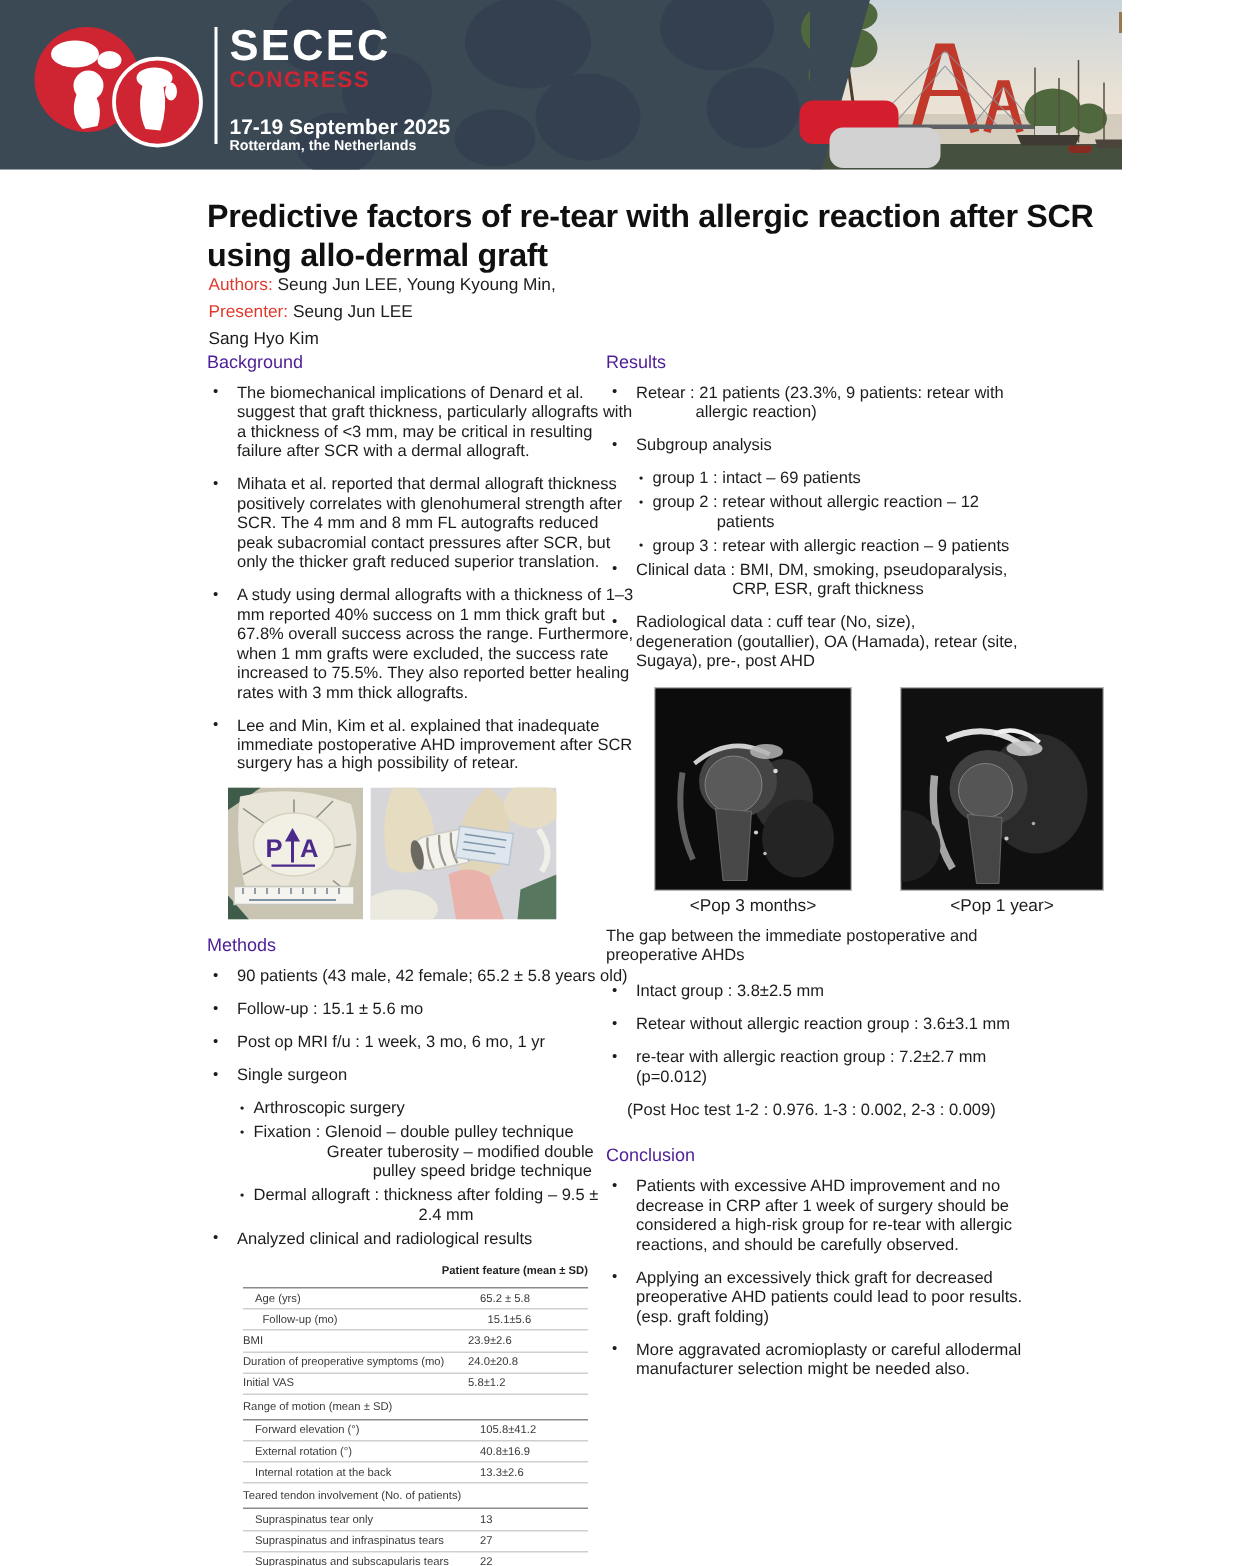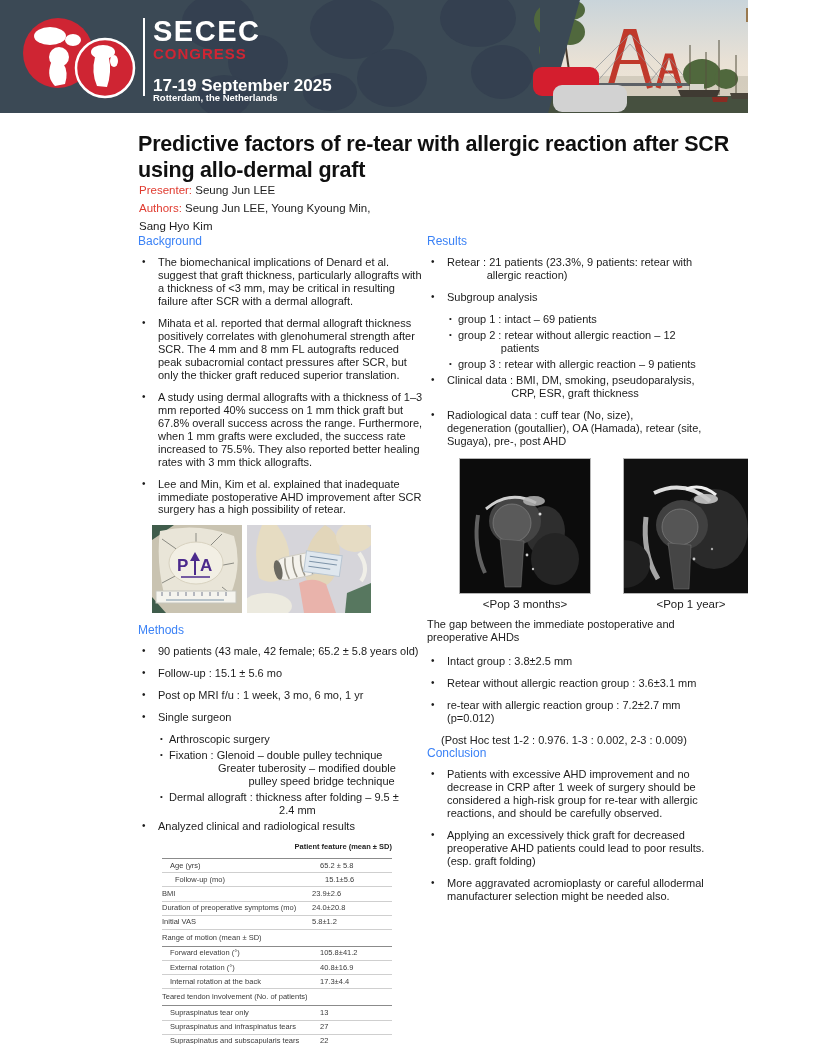--- a/index.html
+++ b/index.html
@@ -3,51 +3,51 @@
 <meta charset="utf-8">
 <style>
   html,body{margin:0;padding:0;background:#ffffff;}
   .page{position:relative;width:748px;height:1044px;background:#fff;overflow:hidden;
         font-family:"Liberation Sans",sans-serif;color:#222;}
   
   .banner{position:absolute;left:0;top:0;width:835px;height:113px;background:#3b4955;}
   .banner-art{position:absolute;left:0;top:0;}
   .h-secec{position:absolute;left:153px;top:15px;font-size:29px;font-weight:bold;color:#fff;letter-spacing:1.5px;}
   .h-congress{position:absolute;left:153px;top:45px;font-size:15px;font-weight:bold;color:#cf2533;letter-spacing:1px;}
-  .h-dates{position:absolute;left:153px;top:76px;font-size:17px;font-weight:bold;color:#fff;}
+  .h-dates{position:absolute;left:153px;top:76px;font-size:14px;font-weight:bold;color:#fff;}
   .h-loc{position:absolute;left:153px;top:92px;font-size:9.5px;font-weight:bold;color:#fff;}
   .h-divider{position:absolute;left:143px;top:18px;width:2px;height:78px;background:#fff;}
   .pill{position:absolute;border-radius:9px;}
   .pill-red{left:533px;top:67px;width:66px;height:29px;background:#d41e2e;}
   .pill-gray{left:553px;top:85px;width:74px;height:27px;background:#d2d2d2;}
   
   .title{position:absolute;left:138px;top:132px;width:595px;margin:0;font-size:21.5px;
          line-height:1.2;font-weight:bold;color:#101010;letter-spacing:-0.2px;}
   .byline{position:absolute;left:139px;top:182px;font-size:11.5px;line-height:1.55;color:#1c1c1c;}
   .red{color:#e03a2f;}
   .authors2{}
   
   .col-left{position:absolute;left:138px;top:234px;width:287px;}
-  .col-right{position:absolute;left:427px;top:234px;width:300px;}
-  h2.sect{font-size:12px;font-weight:normal;color:#3b82f6;margin:0 0 8px 0;}
+  .col-right{position:absolute;left:404px;top:234px;width:300px;}
+  h2.sect{font-size:12px;font-weight:normal;color:#4c1d95;margin:0 0 8px 0;}
   .bullet{position:relative;padding-left:20px;margin:0 0 9px 0;font-size:11px;line-height:1.18;
           white-space:pre-wrap;color:#1c1c1c;}
   .bullet .bmark{position:absolute;left:4px;top:0;font-size:10px;}
   .subbullet{position:relative;padding-left:31px;margin:0 0 3px 0;font-size:11px;line-height:1.18;
              white-space:pre-wrap;color:#1c1c1c;}
   .subbullet .bmark{position:absolute;left:22px;top:1px;font-size:8px;}
   
   .photo-row{display:flex;gap:5px;margin:3px 0 10px 14px;}
   .photo-row svg{display:block;}
   .mri-row{display:flex;gap:8px;margin:10px 0 6px 8px;}
   .mri-fig{text-align:center;padding-left:24px;}
   .mri-fig svg{display:block;border:1px solid #b5b5b5;background:#000;}
   .mri-cap{font-size:11.5px;color:#1c1c1c;margin-top:4px;}
   .gap-intro{font-size:11px;line-height:1.25;margin:8px 0 10px 0;white-space:pre-wrap;}
-  .posthoc{font-size:11px;margin:3px 0 0 14px;}
+  .posthoc{font-size:11px;margin:3px 0 17px 14px;}
   
   .ptable{margin:8px 0 0 24px;width:230px;font-size:7.5px;color:#3a3a3a;line-height:1.35;}
   .ptitle{font-weight:bold;margin-bottom:6px;font-size:7.5px;color:#222;text-align:right;}
   .prow{display:flex;padding:1.5px 2px 1.5px 0;border-bottom:1px solid #cfcfcf;}
   .prow.sec-start{border-top:1.5px solid #8b8b8b;}
   .pgroup{padding:3px 0;}
   .plabel{flex:0 0 150px;}
   .pvalue{flex:1;}
   .ind1 .plabel{padding-left:8px;}
   .ind2 .plabel{padding-left:13px;}
@@ -183,22 +183,22 @@
     <div class="h-secec">SECEC</div>
     <div class="h-congress">CONGRESS</div>
     <div class="h-dates">17-19 September 2025</div>
     <div class="h-loc">Rotterdam, the Netherlands</div>
     <div class="pill pill-red"></div>
     <div class="pill pill-gray"></div>
   </header>
 
   <h1 class="title">Predictive factors of re-tear with allergic reaction after SCR using allo-dermal graft</h1>
   <div class="byline">
+    <div><span class="red">Authors:</span> <span>Seung Jun LEE, Young Kyoung Min,</span></div>
     <div><span class="red">Presenter:</span> <span>Seung Jun LEE</span></div>
-    <div><span class="red">Authors:</span> <span>Seung Jun LEE, Young Kyoung Min,</span></div>
     <div class="authors2">Sang Hyo Kim</div>
   </div>
 
   <section class="col-left">
     <h2 class="sect">Background</h2>
     <div id="background-list">
         <div class="bullet"><span class="bmark">•</span><span class="btext">The biomechanical implications of Denard et al. suggest that graft thickness, particularly allografts with a thickness of &lt;3 mm, may be critical in resulting failure after SCR with a dermal allograft.</span></div>
         <div class="bullet"><span class="bmark">•</span><span class="btext">Mihata et al. reported that dermal allograft thickness positively correlates with glenohumeral strength after SCR. The 4 mm and 8 mm FL autografts reduced peak subacromial contact pressures after SCR, but only the thicker graft reduced superior translation.</span></div>
         <div class="bullet"><span class="bmark">•</span><span class="btext">A study using dermal allografts with a thickness of 1–3 mm reported 40% success on 1 mm thick graft but 67.8% overall success across the range. Furthermore, when 1 mm grafts were excluded, the success rate increased to 75.5%. They also reported better healing rates with 3 mm thick allografts.</span></div>
         <div class="bullet"><span class="bmark">•</span><span class="btext">Lee and Min, Kim et al. explained that inadequate immediate postoperative AHD improvement after SCR surgery has a high possibility of retear.</span></div>
@@ -313,21 +313,21 @@
         <div class="prow sec-start ind1">
           <span class="plabel">Forward elevation (°)</span>
           <span class="pvalue">105.8±41.2</span>
         </div>
         <div class="prow ind1">
           <span class="plabel">External rotation (°)</span>
           <span class="pvalue">40.8±16.9</span>
         </div>
         <div class="prow ind1">
           <span class="plabel">Internal rotation at the back</span>
-          <span class="pvalue">17.3±4.4</span>
+          <span class="pvalue">13.3±2.6</span>
         </div>
         <div class="pgroup">Teared tendon involvement (No. of patients)</div>
         <div class="prow sec-start ind1">
           <span class="plabel">Supraspinatus tear only</span>
           <span class="pvalue">13</span>
         </div>
         <div class="prow ind1">
           <span class="plabel">Supraspinatus and infraspinatus tears</span>
           <span class="pvalue">27</span>
         </div>

